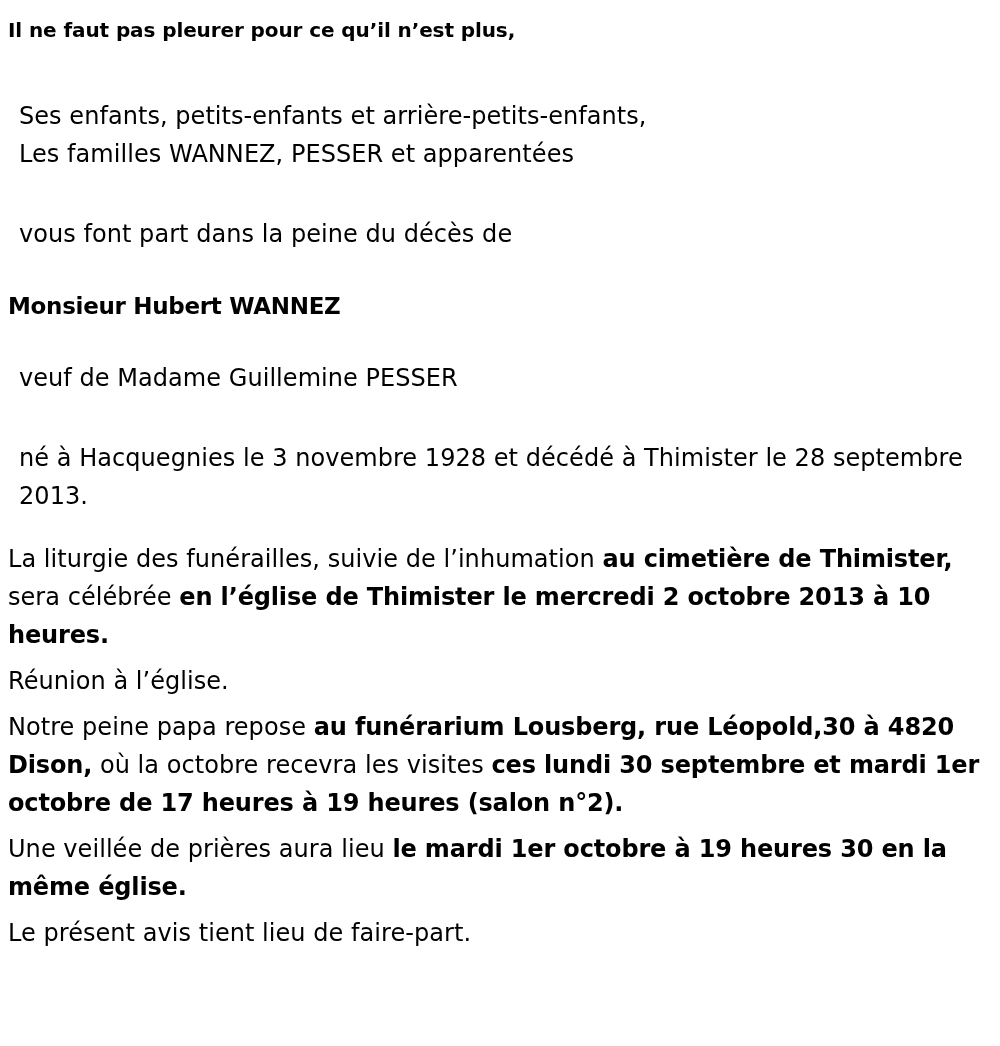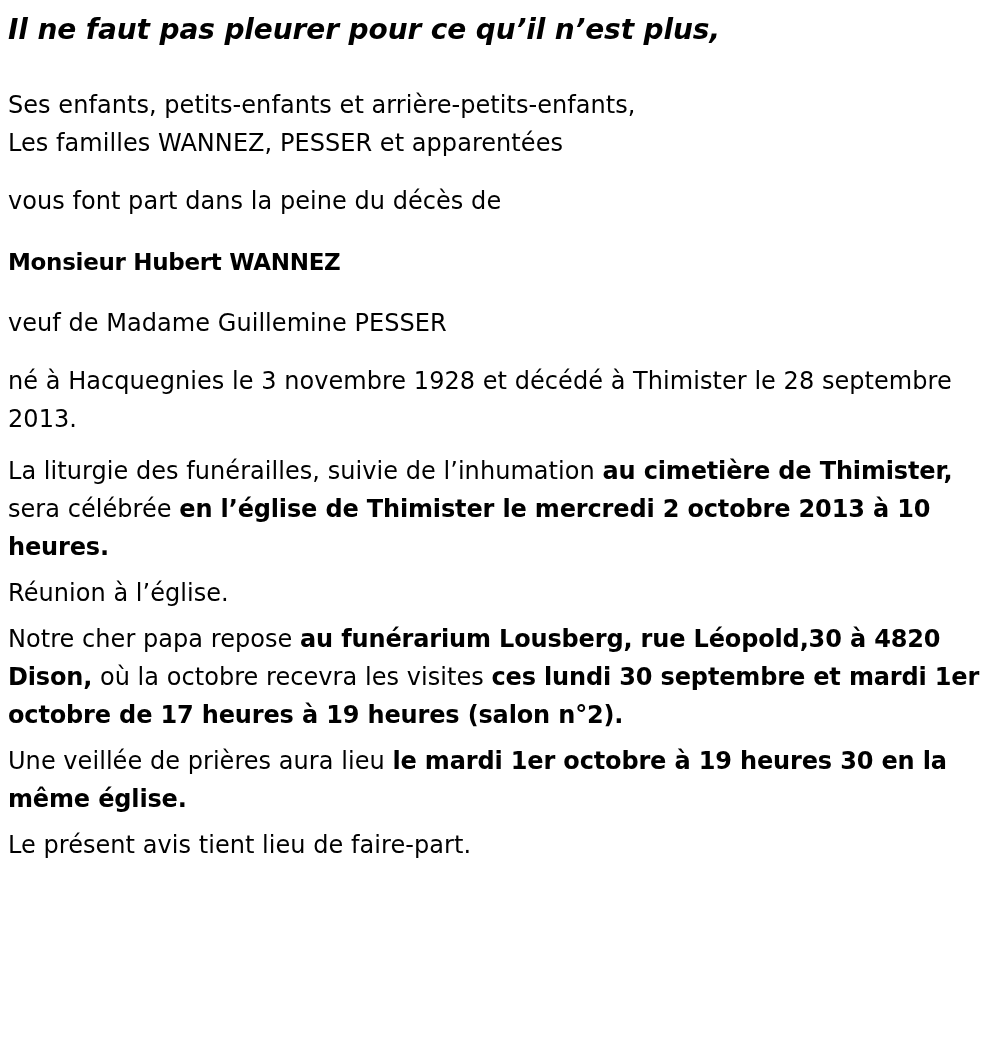--- a/index.html
+++ b/index.html
@@ -18,38 +18,37 @@
   }
 
   .notice {
     box-sizing: border-box;
     width: 1000px;
     padding: 8px 8px 0 8px;
   }
 
   
   .epigraph {
-    font-size: 28px;
+    font-size: 20px;
     font-weight: bold;
     line-height: 44px;
     letter-spacing: -0.1px;
     margin: 0 0 8px 0;
-    font-style: italic;
   }
   .epigraph .line {
     display: block;
     white-space: nowrap;
   }
 
   
   .para {
     font-size: 24px;
     font-weight: normal;
     line-height: 38px;
-    margin: 0;
+    margin: 11px;
     letter-spacing: 0.05px;
   }
   .para b,
   .para .bold {
     font-weight: bold;
     letter-spacing: -0.15px;
   }
 
   
   .gap-lg { height: 26px; }
@@ -108,21 +107,21 @@
   <p class="para">né à Hacquegnies le 3 novembre 1928 et décédé à Thimister le 28 septembre 2013.</p>
 
   <div class="gap-xs"></div>
 
   <div class="block">
 
     <p class="para"><span>La liturgie des funérailles, suivie de l’inhumation </span><b class="bold">au cimetière de Thimister,</b><span> sera célébrée </span><b class="bold">en l’église de Thimister le mercredi 2 octobre 2013 à 10 heures.</b></p>
 
     <p class="para">Réunion à l’église.</p>
 
-    <p class="para"><span>Notre cher papa repose </span><b class="bold">au funérarium Lousberg, rue Léopold,30 à 4820 Dison,</b><span> où la octobre recevra les visites </span><b class="bold">ces lundi 30 septembre et mardi 1er octobre de 17 heures à 19 heures (salon n°2).</b></p>
+    <p class="para"><span>Notre peine papa repose </span><b class="bold">au funérarium Lousberg, rue Léopold,30 à 4820 Dison,</b><span> où la octobre recevra les visites </span><b class="bold">ces lundi 30 septembre et mardi 1er octobre de 17 heures à 19 heures (salon n°2).</b></p>
 
     <p class="para"><span>Une veillée de prières aura lieu </span><b class="bold">le mardi 1er octobre à 19 heures 30 en la même église.</b></p>
 
     <p class="para">Le présent avis tient lieu de faire-part.</p>
 
   </div>
 
 </div>
 
 </body></html>

